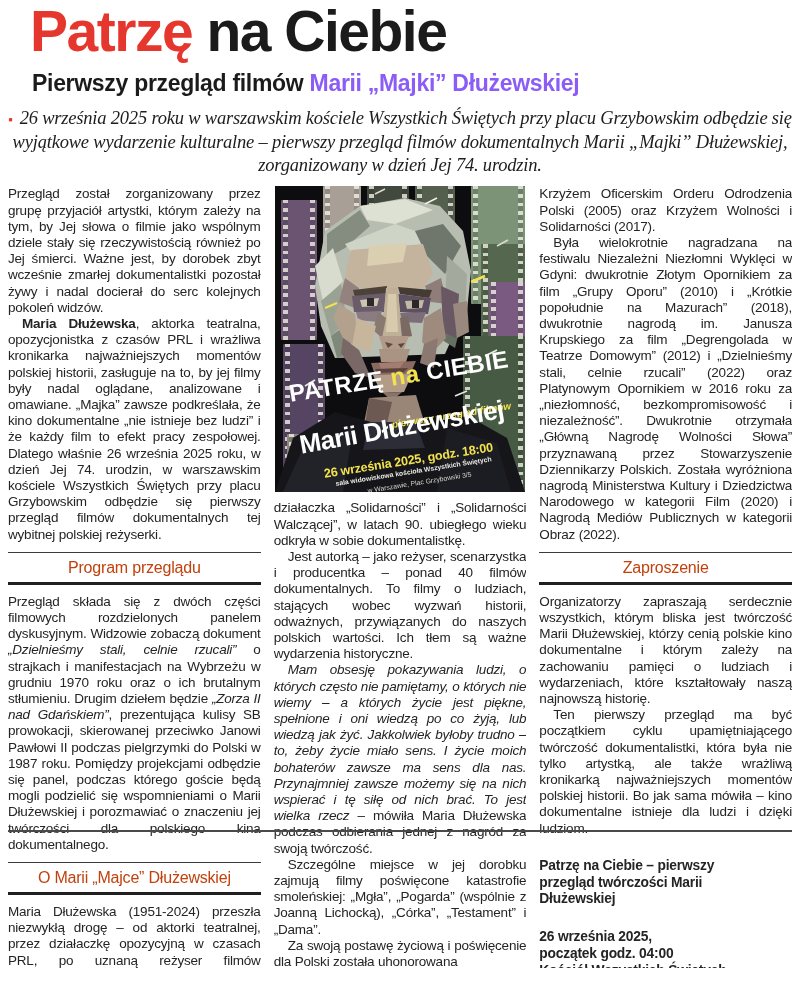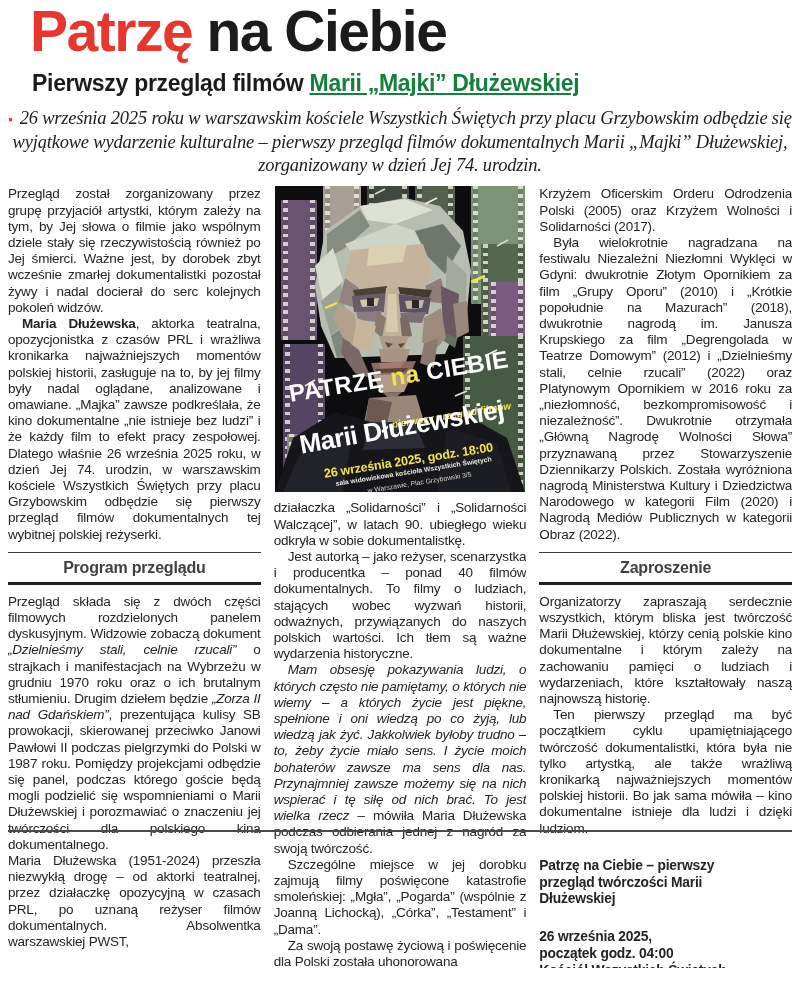--- a/index.html
+++ b/index.html
@@ -13,21 +13,21 @@
   .masthead{padding:2px 30px 0 30px;}
   .main-title{
     font-size:57px;font-weight:700;letter-spacing:-1.5px;line-height:1.05;
     margin:0;color:#1b1b1b;
   }
   .main-title .accent{color:#e6372e;}
   .subtitle{
     font-size:23px;font-weight:700;letter-spacing:-0.3px;margin:8px 0 0 2px;
     color:#1b1b1b;
   }
-  .subtitle .accent{color:#15803d;text-decoration:underline;}
+  .subtitle .accent{color:#8b5cf6;}
 
   
   .lead{
     font-family:"Liberation Serif",serif;
     font-size:18.5px;line-height:22.5px;letter-spacing:-0.2px;
     color:#1d1d1d;margin:10px 8px 0 8px;text-align:center;font-style:italic;
   }
   .lead .bullet{color:#e6372e;font-size:13px;margin-right:7px;font-family:"Liberation Sans",sans-serif;}
 
   
@@ -42,21 +42,21 @@
   }
   .para.indent{text-indent:14px;}
   .para.bold-block{text-align:left;white-space:pre-line;margin-top:21px;font-size:13.8px;line-height:16.8px;}
   .run-r{font-weight:400;}
   .run-b{font-weight:700;}
   .run-i{font-style:italic;}
   .section-header{
     border-top:1px solid #3a3a3a;border-bottom:3px solid #1f1f1f;
     margin:9px 0 9px 0;padding:6px 0 5px 0;text-align:center;
   }
-  .section-header-text{font-size:16px;font-weight:700;letter-spacing:-0.2px;color:#404040;}
+  .section-header-text{font-size:16px;font-weight:400;letter-spacing:-0.2px;color:#c2410c;}
 
   
   .poster{
     position:relative;width:250px;height:306px;margin:0 auto 8px auto;
     background:#0d0d10;overflow:hidden;
   }
   .strip{position:absolute;border-radius:1px;}
   .strip::before,.strip::after{
     content:"";position:absolute;top:0;bottom:0;width:5px;
     background-image:repeating-linear-gradient(to bottom,rgba(238,238,228,0.8) 0 3.5px,rgba(20,20,20,0.15) 3.5px 8.5px);
@@ -89,20 +89,23 @@
   <div class="lead"><span class="bullet">▪</span><span>26 września 2025 roku w warszawskim kościele Wszystkich Świętych przy placu Grzybowskim odbędzie się wyjątkowe wydarzenie kulturalne – pierwszy przegląd filmów dokumentalnych Marii „Majki” Dłużewskiej, zorganizowany w dzień Jej 74. urodzin.</span></div>
 
   <div class="article">
     <div class="col">
         <p class="para first"><span class="run-r">Przegląd został zorganizowany przez grupę przyjaciół artystki, którym zależy na tym, by Jej słowa o filmie jako wspólnym dziele stały się rzeczywistością również po Jej śmierci. Ważne jest, by dorobek zbyt wcześnie zmarłej dokumentalistki pozostał żywy i nadal docierał do serc kolejnych pokoleń widzów.</span></p>
         <p class="para indent"><span class="run-b">Maria Dłużewska</span><span class="run-r">, aktorka teatralna, opozycjonistka z czasów PRL i wrażliwa kronikarka najważniejszych momentów polskiej historii, zasługuje na to, by jej filmy były nadal oglądane, analizowane i omawiane. „Majka” zawsze podkreślała, że kino dokumentalne „nie istnieje bez ludzi” i że każdy film to efekt pracy zespołowej. Dlatego właśnie 26 września 2025 roku, w dzień Jej 74. urodzin, w warszawskim kościele Wszystkich Świętych przy placu Grzybowskim odbędzie się pierwszy przegląd filmów dokumentalnych tej wybitnej polskiej reżyserki.</span></p>
         <div class="section-header">
           <div class="section-header-text">Program przeglądu</div>
         </div>
         <p class="para first"><span class="run-r">Przegląd składa się z dwóch części filmowych rozdzielonych panelem dyskusyjnym. Widzowie zobaczą dokument </span><span class="run-i">„Dzielnieśmy stali, celnie rzucali”</span><span class="run-r"> o strajkach i manifestacjach na Wybrzeżu w grudniu 1970 roku oraz o ich brutalnym stłumieniu. Drugim dziełem będzie </span><span class="run-i">„Zorza II nad Gdańskiem”</span><span class="run-r">, prezentująca kulisy SB prowokacji, skierowanej przeciwko Janowi Pawłowi II podczas pielgrzymki do Polski w 1987 roku. Pomiędzy projekcjami odbędzie się panel, podczas którego goście będą mogli podzielić się wspomnieniami o Marii Dłużewskiej i porozmawiać o znaczeniu jej twórczości dla polskiego kina dokumentalnego.</span></p>
+        <div class="section-header">
+          <div class="section-header-text">O Marii „Majce” Dłużewskiej</div>
+        </div>
         <p class="para first"><span class="run-r">Maria Dłużewska (1951-2024) przeszła niezwykłą drogę – od aktorki teatralnej, przez działaczkę opozycyjną w czasach PRL, po uznaną reżyser filmów dokumentalnych. Absolwentka warszawskiej PWST,</span></p>
       </div>
 
     <div class="col">
 
       <div class="poster">
 
         <div class="strip" style="left:6px;top:14px;width:36px;height:140px;background:#6b5472;"></div>
         <div class="strip" style="left:48px;top:0;width:38px;height:88px;background:#a89f96;"></div>
         <div class="strip" style="left:92px;top:0;width:42px;height:58px;background:#41493f;"></div>

